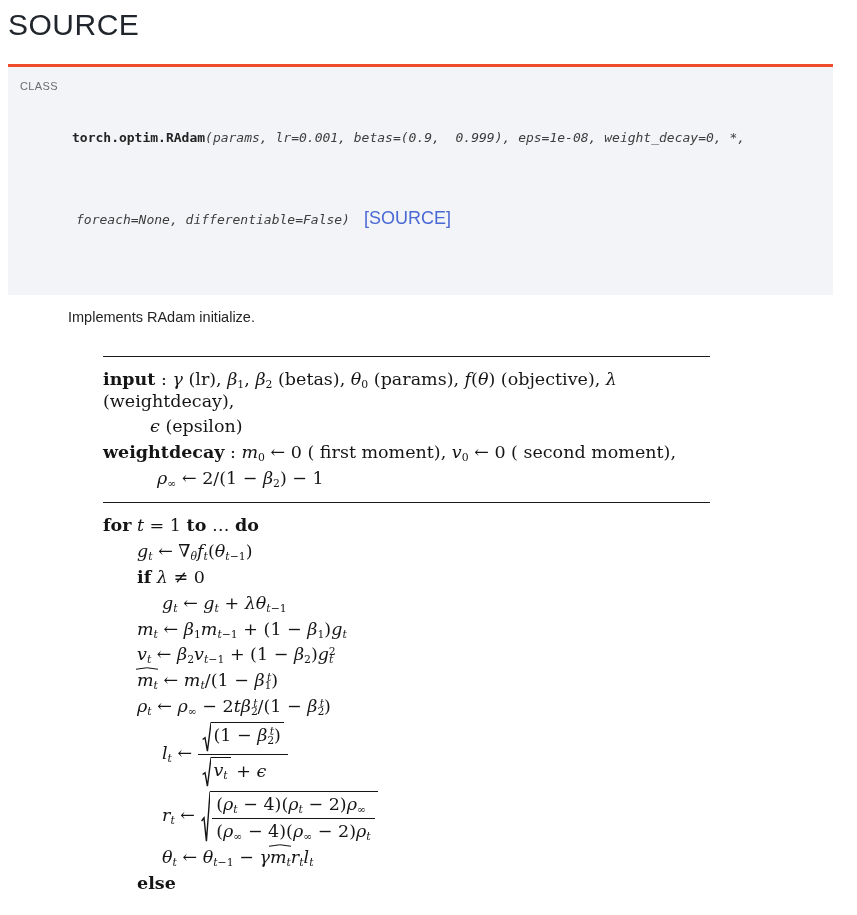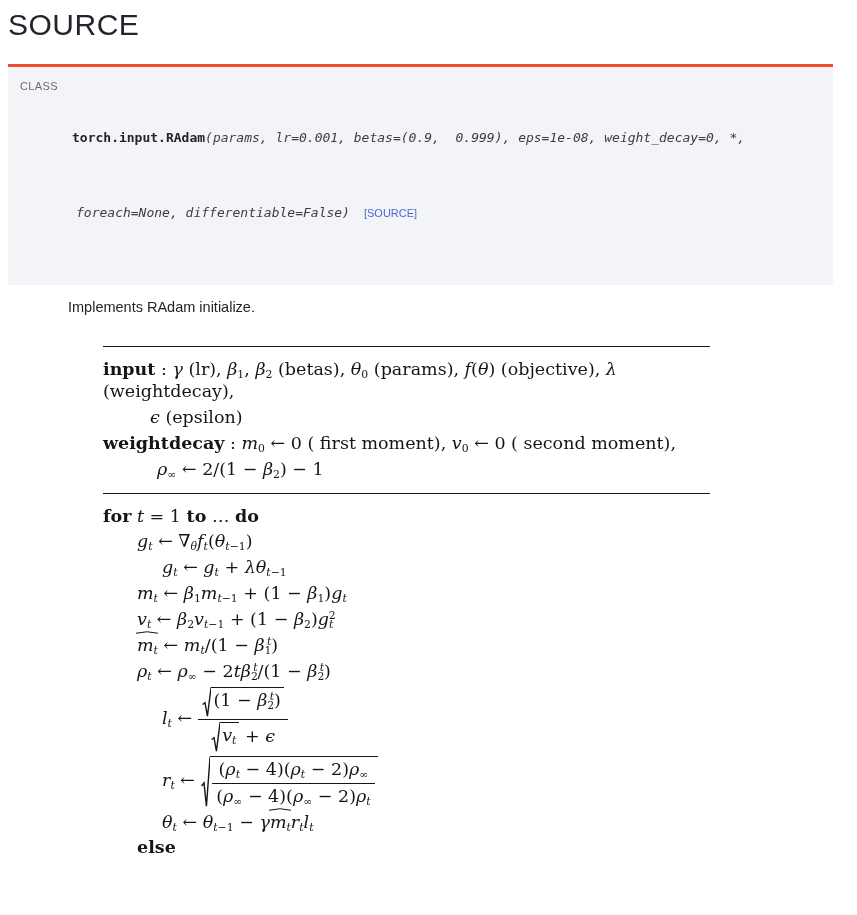--- a/index.html
+++ b/index.html
@@ -45,21 +45,21 @@
     line-height: 1.92;
     color: #3d3d3d;
     white-space: pre-wrap;
   }
   .class-name { font-weight: 700; font-style: normal; color: #242424; }
   .sig-params { font-style: italic; }
   .sig-line2 { padding-left: 4px; }
   .source-link {
     font-family: "Liberation Sans", sans-serif;
     font-style: normal;
-    font-size: 11px;
+    font-size: 18px;
     color: #4a69d4;
     margin-left: 14px;
     text-decoration: none;
     cursor: pointer;
   }
 
   
   .description {
     margin: 14px 0 0 68px;
     font-size: 14.5px;
@@ -79,21 +79,21 @@
   .mline { margin: 4px 0; line-height: 1.25; }
   .mline.gap { margin-top: 17px; }
 
   .mb { font-weight: 700; }
   .mi { font-style: italic; }
   .msub, .msup { font-size: 0.62em; line-height: 1; }
   .msub { vertical-align: -0.28em; }
   .msup { vertical-align: 0.52em; }
   .msub + .msup { margin-left: -0.42em; }
 
-  .frac { display: inline-block; vertical-align: middle; text-align: center; }
+  .frac { display: inline-block; vertical-align: middle; }
   .frac > .num { display: block; border-bottom: 1.3px solid #151515; padding: 0 4px 2px; line-height: 1.2; }
   .frac > .den { display: block; padding: 2px 4px 0; line-height: 1.2; }
 
   .sqrt { display: inline-flex; align-items: stretch; vertical-align: middle; }
   .sqrt > .radical { flex: none; width: 0.55em; display: flex; }
   .sqrt > .radical svg { width: 100%; height: 100%; display: block; }
   .sqrt > .radicand { border-top: 1.3px solid #151515; padding: 2px 3px 0 2px; }
 
   .mhat { display: inline-block; position: relative; }
   .mhat::before, .mhat::after {
@@ -103,36 +103,37 @@
   .mhat::after { left: 50%; right: -3%; transform: rotate(8deg); }
 </style>
 </head>
 <body>
 
 <h1 class="page-title">SOURCE</h1>
 
 <div class="class-box" style="border-top-color: rgb(238, 76, 44); background: rgb(243, 244, 247);">
   <span class="class-label">CLASS</span>
   <div class="signature">
-    <div class="sig-line1"><span class="class-name">torch.input.RAdam</span><span class="sig-params">(params, lr=0.001, betas=(0.9,  0.999), eps=1e-08, weight_decay=0, *,</span></div>
+    <div class="sig-line1"><span class="class-name">torch.optim.RAdam</span><span class="sig-params">(params, lr=0.001, betas=(0.9,  0.999), eps=1e-08, weight_decay=0, *,</span></div>
     <div class="sig-line2"><span class="sig-params">foreach=None, differentiable=False)</span><a class="source-link" style="color: rgb(74, 105, 212);">[SOURCE]</a></div>
   </div>
 </div>
 
 <p class="description">Implements RAdam initialize.</p>
 
 <div class="algorithm">
     <div class="alg-rule"></div>
     <div class="mline" style="padding-left: 0px;"><span class="mb">input</span> : <span class="mi">γ</span> (lr), <span class="mi">β</span><span class="msub">1</span>, <span class="mi">β</span><span class="msub">2</span> (betas), <span class="mi">θ</span><span class="msub">0</span> (params), <span class="mi">f</span>(<span class="mi">θ</span>) (objective), <span class="mi">λ</span> (weightdecay),</div>
     <div class="mline" style="padding-left: 47px;"><span class="mi">ϵ</span> (epsilon)</div>
     <div class="mline" style="padding-left: 0px;"><span class="mb">weightdecay</span> : <span class="mi">m</span><span class="msub">0</span> ← 0 ( first moment), <span class="mi">v</span><span class="msub">0</span> ← 0 ( second moment),</div>
     <div class="mline" style="padding-left: 54px;"><span class="mi">ρ</span><span class="msub">∞</span> ← 2/(1 − <span class="mi">β</span><span class="msub">2</span>) − 1</div>
     <div class="alg-rule"></div>
     <div class="mline" style="padding-left: 0px;"><span class="mb">for</span> <span class="mi">t</span> = 1 <span class="mb">to</span> … <span class="mb">do</span></div>
     <div class="mline" style="padding-left: 34px;"><span class="mi">g</span><span class="msub"><span class="mi">t</span></span> ← ∇<span class="msub"><span class="mi">θ</span></span><span class="mi">f</span><span class="msub"><span class="mi">t</span></span>(<span class="mi">θ</span><span class="msub"><span class="mi">t</span>−1</span>)</div>
+    <div class="mline" style="padding-left: 34px;"><span class="mb">if</span> <span class="mi">λ</span> ≠ 0</div>
     <div class="mline" style="padding-left: 59px;"><span class="mi">g</span><span class="msub"><span class="mi">t</span></span> ← <span class="mi">g</span><span class="msub"><span class="mi">t</span></span> + <span class="mi">λθ</span><span class="msub"><span class="mi">t</span>−1</span></div>
     <div class="mline" style="padding-left: 34px;"><span class="mi">m</span><span class="msub"><span class="mi">t</span></span> ← <span class="mi">β</span><span class="msub">1</span><span class="mi">m</span><span class="msub"><span class="mi">t</span>−1</span> + (1 − <span class="mi">β</span><span class="msub">1</span>)<span class="mi">g</span><span class="msub"><span class="mi">t</span></span></div>
     <div class="mline" style="padding-left: 34px;"><span class="mi">v</span><span class="msub"><span class="mi">t</span></span> ← <span class="mi">β</span><span class="msub">2</span><span class="mi">v</span><span class="msub"><span class="mi">t</span>−1</span> + (1 − <span class="mi">β</span><span class="msub">2</span>)<span class="mi">g</span><span class="msub"><span class="mi">t</span></span><span class="msup">2</span></div>
     <div class="mline" style="padding-left: 34px;"><span class="mhat"><span class="mi">m</span><span class="msub"><span class="mi">t</span></span></span> ← <span class="mi">m</span><span class="msub"><span class="mi">t</span></span>/(1 − <span class="mi">β</span><span class="msub">1</span><span class="msup"><span class="mi">t</span></span>)</div>
     <div class="mline" style="padding-left: 34px;"><span class="mi">ρ</span><span class="msub"><span class="mi">t</span></span> ← <span class="mi">ρ</span><span class="msub">∞</span> − 2<span class="mi">tβ</span><span class="msub">2</span><span class="msup"><span class="mi">t</span></span>/(1 − <span class="mi">β</span><span class="msub">2</span><span class="msup"><span class="mi">t</span></span>)</div>
     <div class="mline" style="padding-left: 59px;"><span class="mi">l</span><span class="msub"><span class="mi">t</span></span> ← <span class="frac"><span class="num"><span class="sqrt">
             <span class="radical">
               <svg viewBox="0 0 32 100" preserveAspectRatio="none">
                 <polyline points="2,58 10,52 18,97 30,3 32,3" fill="none" stroke="#151515" stroke-width="1.4" vector-effect="non-scaling-stroke"></polyline>
               </svg>

